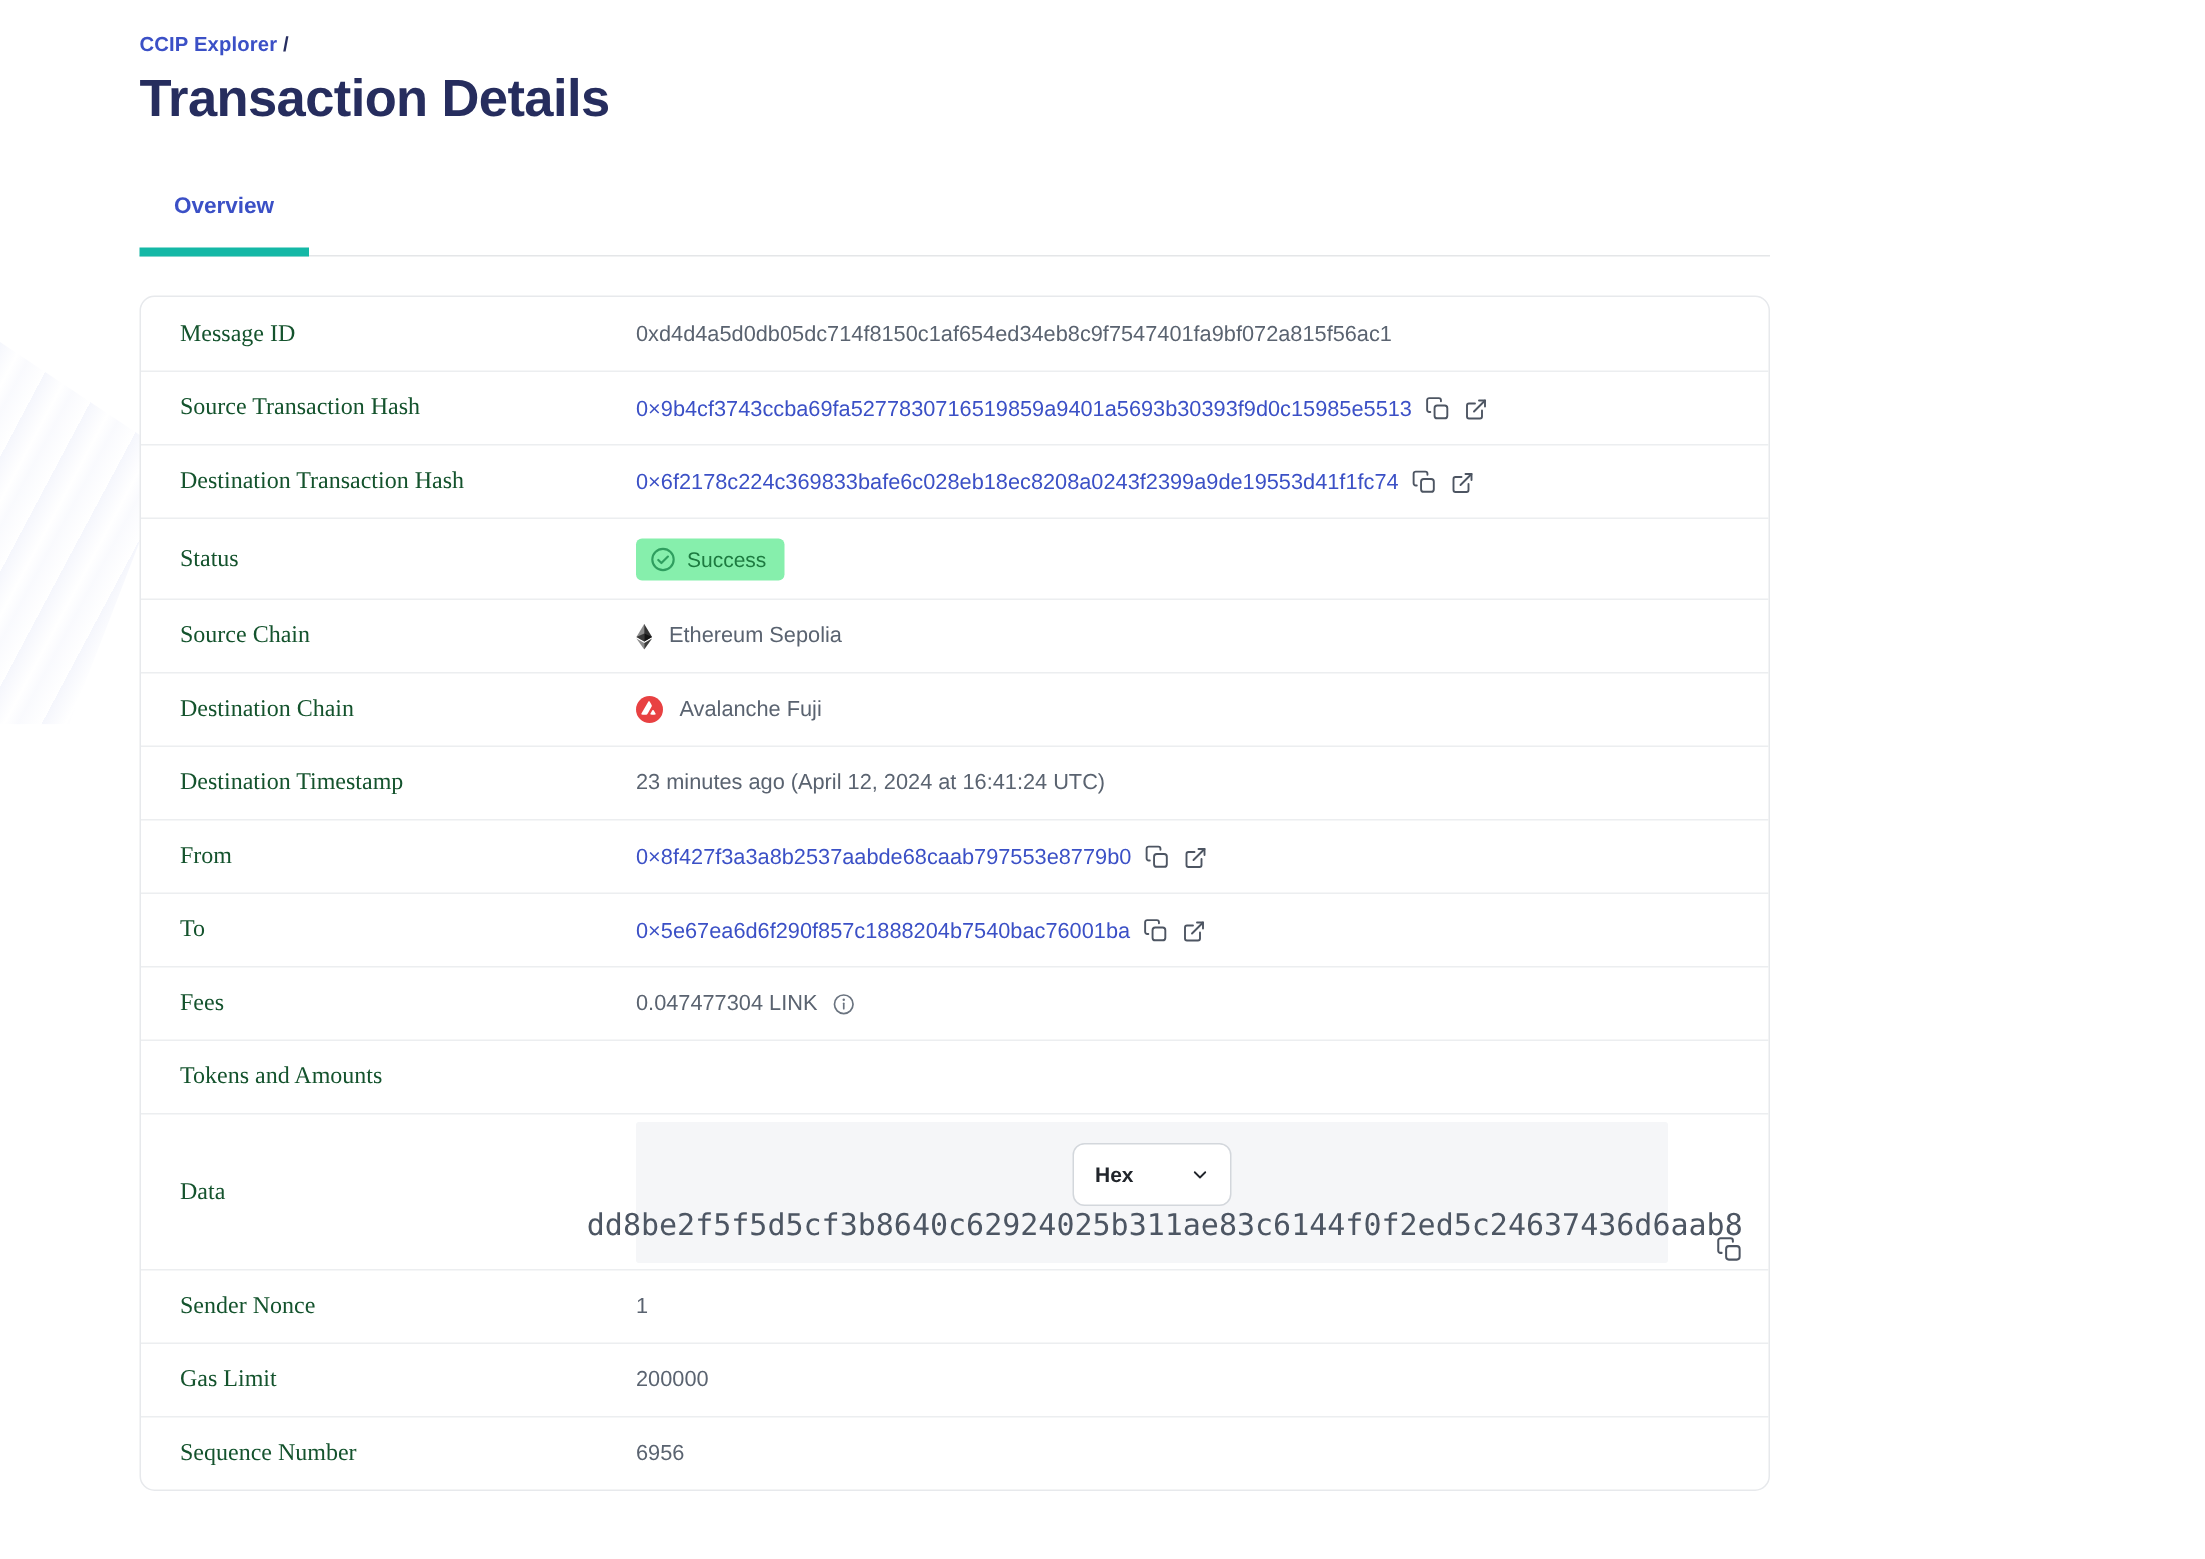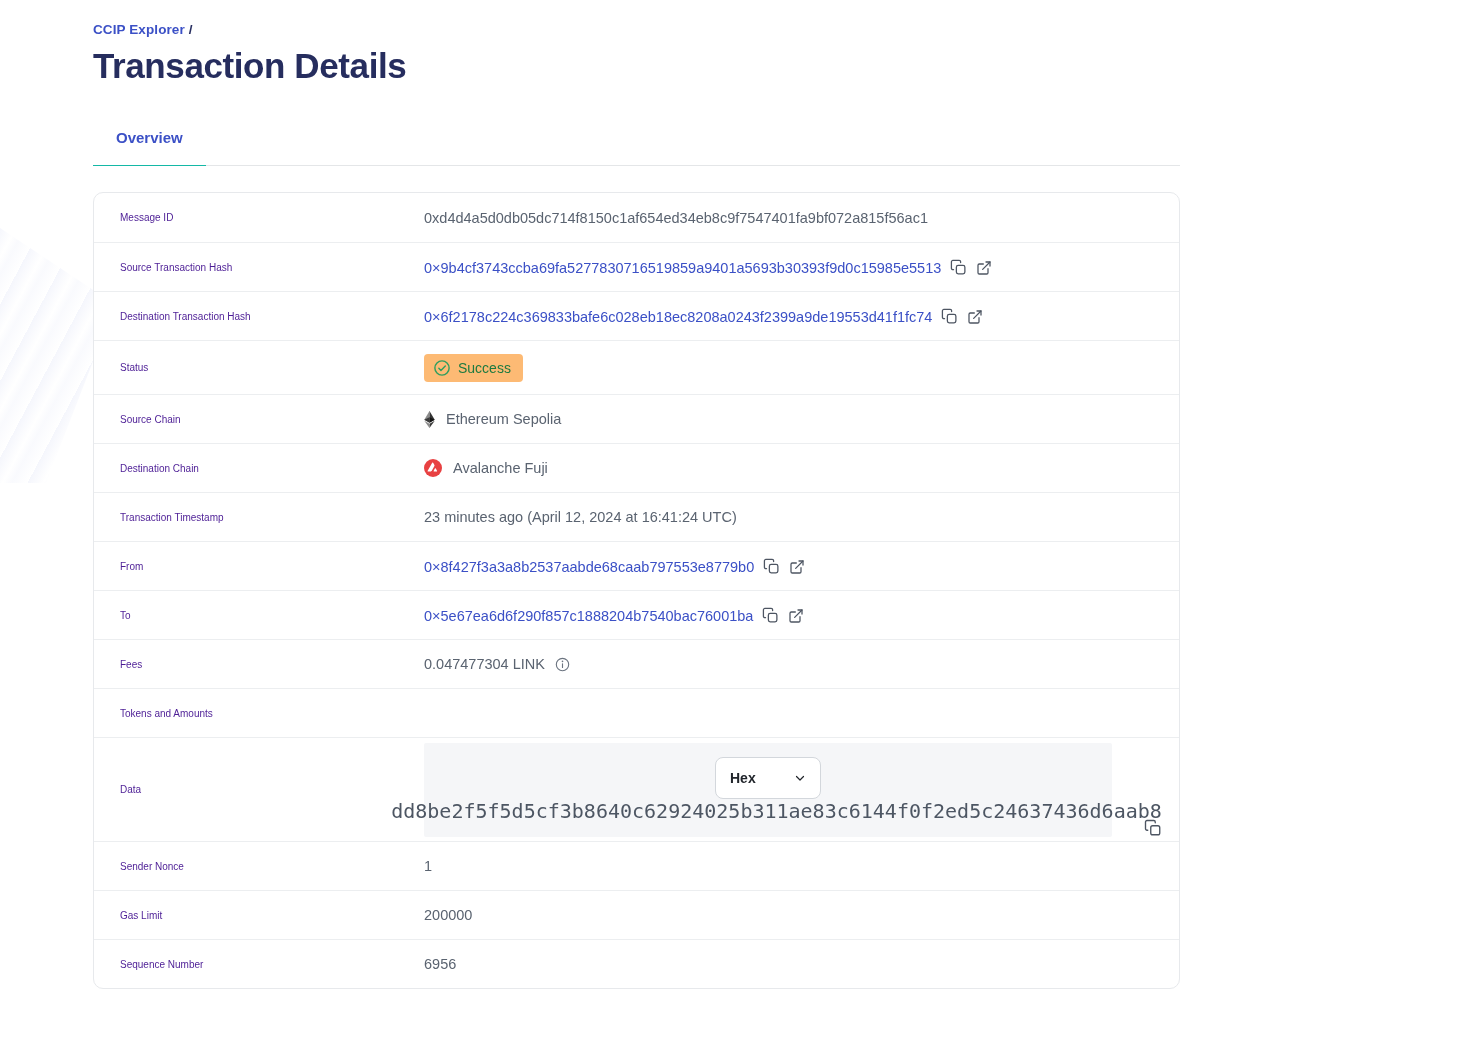--- a/index.html
+++ b/index.html
@@ -30,50 +30,50 @@
     font-size:35px; font-weight:700;
     color:#262d5e; letter-spacing:-0.4px;
   }
 
   .tabs { margin-top:33px; border-bottom:1px solid #e4e6e8; }
   .tab {
     display:inline-block;
     padding:10px 23px 19px 23px;
     margin-bottom:-1px;
     color:#3b50c6; font-weight:700; font-size:15px;
-    border-bottom:1px solid #14b8a6;
+    border-bottom:6px solid #14b8a6;
     cursor:pointer;
   }
 
   .detail-table {
     margin-top:26px;
     border:1px solid #e7e9ec;
     border-radius:10px;
     background:#fff;
   }
   .row { display:flex; align-items:center; min-height:49px; border-top:1px solid #eceef0; }
   .row:first-child { border-top:none; }
   .row-status { min-height:54px; }
   .row-data { min-height:104px; }
   .row-label {
     flex:0 0 330px; width:330px;
     padding-left:26px;
-    color:#4c1d95; font-size:10px;
+    color:#14532d; font-size:16px;font-family:Liberation Serif, serif;
   }
   .row-value {
     flex:1; display:flex; align-items:flex-end; gap:9px;
     color:#5a6370; font-size:14.5px; padding-right:24px;
   }
   .link { color:#3b50c6; cursor:pointer; }
   .icon-btn { display:inline-flex; align-items:center; cursor:pointer; line-height:0; }
   .icon-static { display:inline-flex; align-items:center; line-height:0; }
 
   .badge {
     display:inline-flex; align-items:center; gap:7px;
-    background:#fdba74; color:#1d7a40;
+    background:#86efac; color:#1d7a40;
     padding:5px 12px 5px 9px; border-radius:4px;
     font-size:14px;
   }
 
   .chain { display:inline-flex; align-items:center; gap:11px; }
 
   .data-box {
     width:688px; background:#f5f6f8; border-radius:2px;
     display:flex; align-items:center;
     padding:14px 16px;
@@ -204,21 +204,21 @@
                 <circle cx="12" cy="12" r="12" fill="#e84142"></circle>
                 <path fill="#fff" d="M8.2 16.6H5.9c-.5 0-.76 0-.91-.1a.6.6 0 0 1-.27-.47c0-.18.12-.4.37-.83l5.67-9.85c.25-.44.38-.66.54-.74a.6.6 0 0 1 .54 0c.16.08.29.3.54.74l1.16 2.03c.27.47.4.7.46.95a1.8 1.8 0 0 1 0 .83c-.06.25-.2.49-.46.95l-2.98 5.18c-.27.47-.41.7-.6.87a1.8 1.8 0 0 1-.72.42c-.24.07-.52.07-1.04.07zm5.8 0c-.53 0-.8 0-.96-.1a.6.6 0 0 1-.27-.48c0-.18.13-.4.39-.85l1.16-2.03c.25-.44.38-.65.54-.73a.6.6 0 0 1 .54 0c.16.08.29.29.54.73l1.17 2.04c.26.45.39.67.38.85a.6.6 0 0 1-.27.47c-.15.1-.42.1-.95.1z"></path>
               </svg>
           </span>
           <span>Avalanche Fuji</span>
         </span>
       </div>
     </div>
 
     <div class="row">
-      <div class="row-label">Transaction Timestamp</div>
+      <div class="row-label">Destination Timestamp</div>
       <div class="row-value">
         <span>23 minutes ago (April 12, 2024 at 16:41:24 UTC)</span>
       </div>
     </div>
 
     <div class="row">
       <div class="row-label">From</div>
       <div class="row-value">
         <span class="link">0×8f427f3a3a8b2537aabde68caab797553e8779b0</span>
         <span class="icon-btn">

